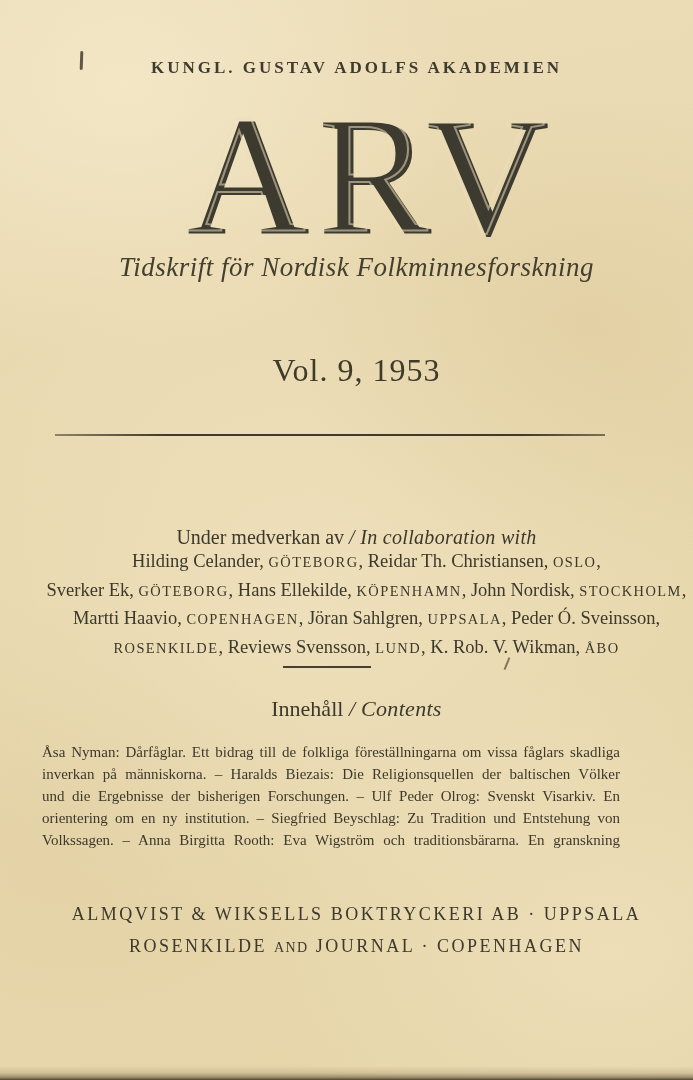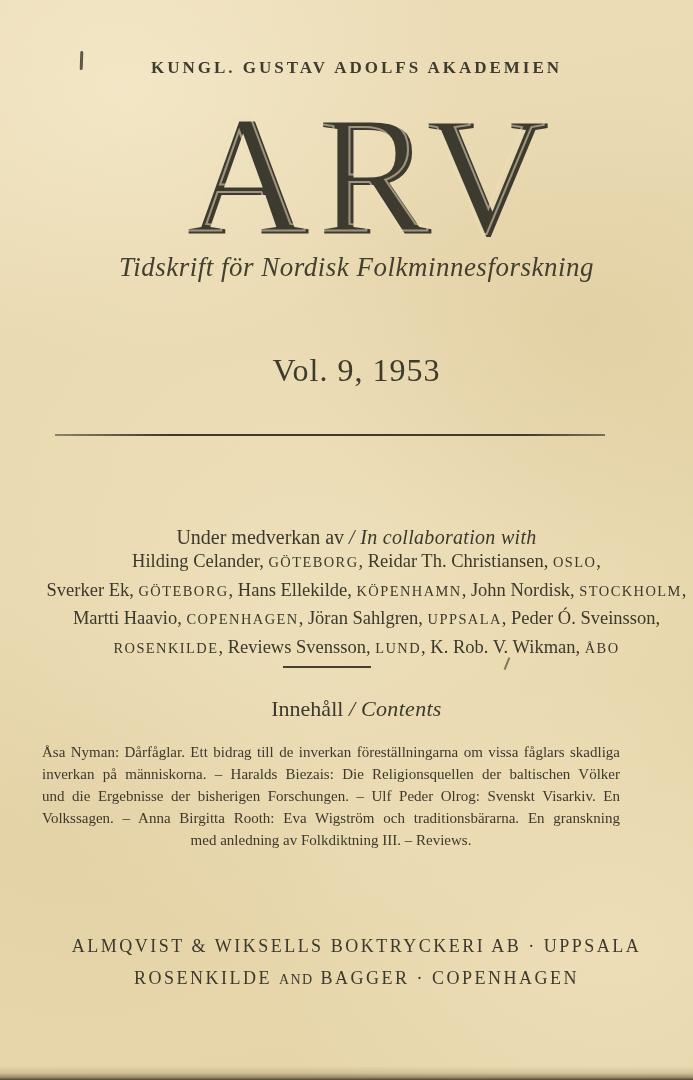--- a/index.html
+++ b/index.html
@@ -97,21 +97,21 @@
     position: absolute;
     top: 741px; left: 42px;
     width: 578px;
     font-size: 15px;
     line-height: 22px;
     color: #3c392c;
   }
   .para-line { text-align: justify; text-align-last: justify; }
   .para-line.last { text-align: center; text-align-last: center; }
 
-  .imprint { top: 899px; font-size: 18px; letter-spacing: 2.5px; line-height: 31.5px; color: #3c392d; margin-top: 32px; }
+  .imprint { top: 899px; font-size: 18px; letter-spacing: 2.5px; line-height: 31.5px; color: #3c392d; }
 
   .sc { font-size: 0.78em; letter-spacing: 0.1em; }
   .it { font-style: italic; letter-spacing: 0.3px; }
 
   .speck {
     position: absolute;
     top: 51px; left: 80px;
     width: 3px; height: 19px;
     background: rgba(45,40,28,0.75);
     border-radius: 2px;
@@ -168,27 +168,27 @@
     <div class="collab-line"><span class="sc">ROSENKILDE</span><span>, Reviews Svensson, </span><span class="sc">LUND</span><span>, K. Rob. V. Wikman, </span><span class="sc">ÅBO</span></div>
   </div>
 
   <div class="stray-slash"></div>
 
   <div class="rule-small"></div>
 
   <div class="block contents-heading"><span>Innehåll </span><span class="it">/ </span><span class="it">Contents</span></div>
 
   <div class="contents-para">
-    <div class="para-line">Åsa Nyman: Dårfåglar. Ett bidrag till de inverkan föreställningarna om vissa fåglars skadliga</div>
+    <div class="para-line">Åsa Nyman: Dårfåglar. Ett bidrag till de folkliga föreställningarna om vissa fåglars skadliga</div>
     <div class="para-line">inverkan på människorna. – Haralds Biezais: Die Religionsquellen der baltischen Völker</div>
     <div class="para-line">und die Ergebnisse der bisherigen Forschungen. – Ulf Peder Olrog: Svenskt Visarkiv. En</div>
+    <div class="para-line">orientering om en ny institution. – Siegfried Beyschlag: Zu Tradition und Entstehung von</div>
     <div class="para-line">Volkssagen. – Anna Birgitta Rooth: Eva Wigström och traditionsbärarna. En granskning</div>
-    <div class="para-line last">med anledning av Folkdiktning III. – Reviews.</div>
   </div>
 
   <div class="block imprint">
     <div><span>ALMQVIST &amp; WIKSELLS BOKTRYCKERI AB · UPPSALA</span></div>
-    <div><span>ROSENKILDE </span><span class="sc">AND</span><span> BAGGER · COPENHAGEN</span></div>
+    <div><span>ROSENKILDE </span><span class="sc">AND</span><span> JOURNAL · COPENHAGEN</span></div>
   </div>
 
   <div class="bottom-edge"></div>
 
 </div>
 
 </body></html>

